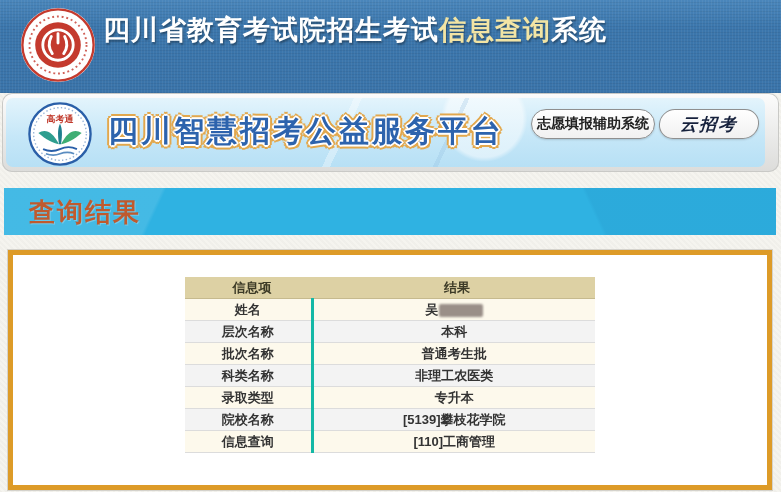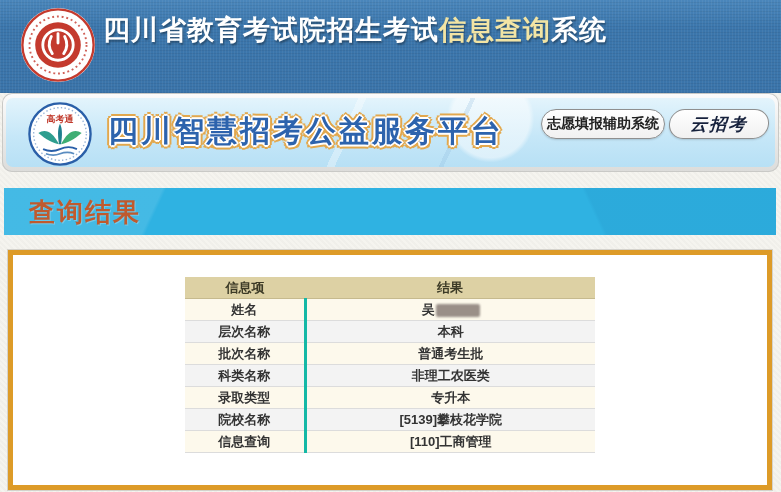--- a/index.html
+++ b/index.html
@@ -29,21 +29,21 @@
     margin-top:7px;font-size:10.5px;font-style:italic;font-weight:bold;
     color:#ffffff;letter-spacing:0.2px;text-shadow:1px 1px 1px rgba(0,0,0,0.3);
     white-space:nowrap;
   }
   
   .banner-frame{
     position:absolute;top:93px;left:2px;right:2px;height:79px;
     background:linear-gradient(180deg,#fcfcfc,#dcdcda);
     border-radius:10px;box-sizing:border-box;
     box-shadow:inset 0 0 0 1px #c9c9c6;
-    padding:5px 4px 5px 4px;
+    padding:5px 14px 5px 4px;
   }
   .banner{
     position:relative;height:100%;border-radius:7px;overflow:hidden;
     background:linear-gradient(180deg,#e3f4fc 0%,#c6e7f8 55%,#b7e0f5 100%);
   }
   .banner .watermark{
     position:absolute;inset:0;
     background:
       linear-gradient(115deg, transparent 0 44%, rgba(255,255,255,0.35) 44% 45%, transparent 45% 58%, rgba(140,185,220,0.25) 58% 58.6%, transparent 58.6%),
       radial-gradient(circle at 63% 30%, rgba(255,255,255,0.5) 0 8%, transparent 9%);
@@ -106,21 +106,21 @@
     box-shadow:0 0 0 1px #d4d2cc;
   }
   table.result{
     width:410px;margin:22px auto 0;border-collapse:collapse;
     font-size:13px;font-weight:bold;color:#333;table-layout:fixed;
   }
   table.result th, table.result td{
     height:21px;padding:0;text-align:center;vertical-align:middle;
   }
   table.result th{
-    background:#ddd1a4;color:#3c3a26;border-bottom:1px solid #c6ba8e;
+    background:#ddd1a4;color:#3c3a26;border-bottom:1px solid #c6ba8e;padding-left:7px;
   }
   table.result th:first-child, table.result td:first-child{width:120px;}
   table.result td{border-bottom:1px solid #dcdcdc;}
   table.result td:first-child{border-right:3px solid #14b8a6;}
   table.result tbody tr:nth-child(odd) td{background:#fdf9ec;}
   table.result tbody tr:nth-child(even) td{background:#f3f3f3;}
   .redaction{
     display:inline-block;width:44px;height:13px;background:#9a8f88;
     border-radius:2px;filter:blur(0.8px);vertical-align:middle;margin-left:1px;
   }

